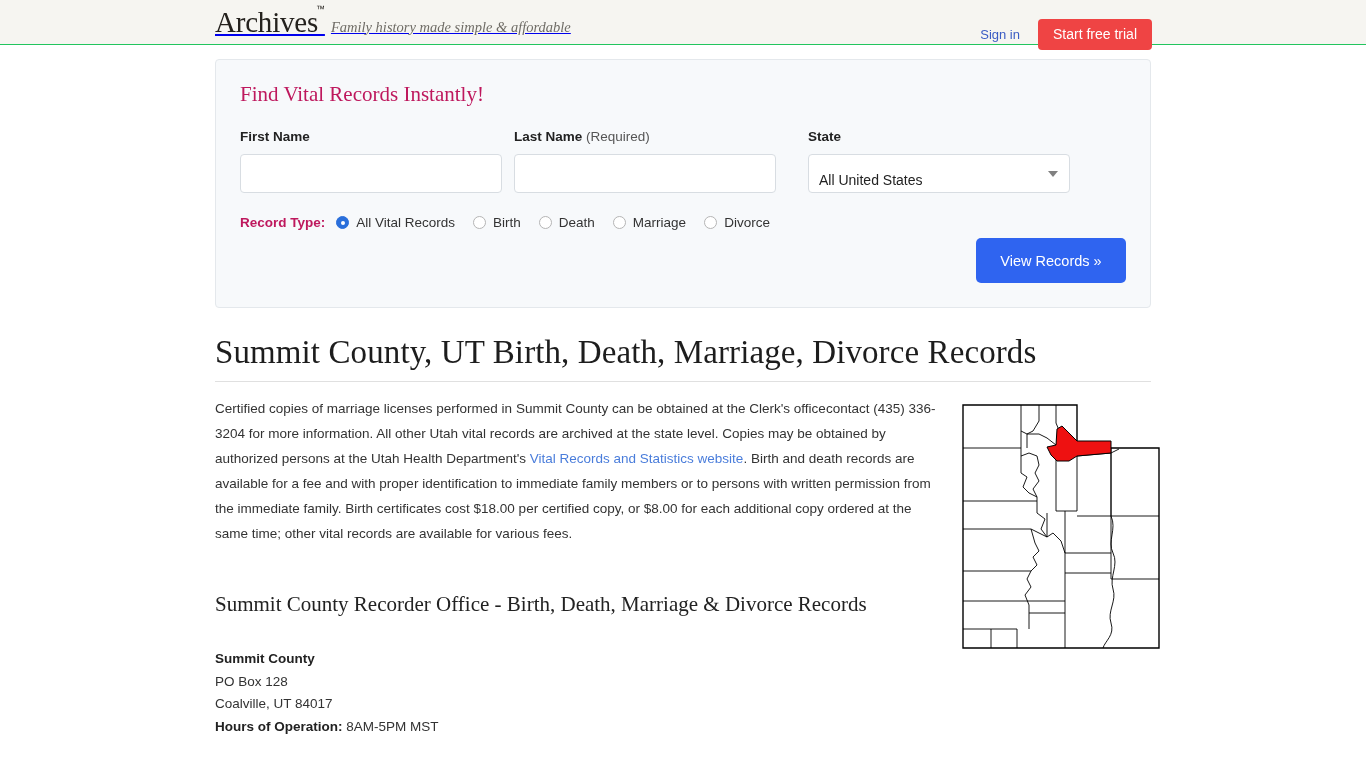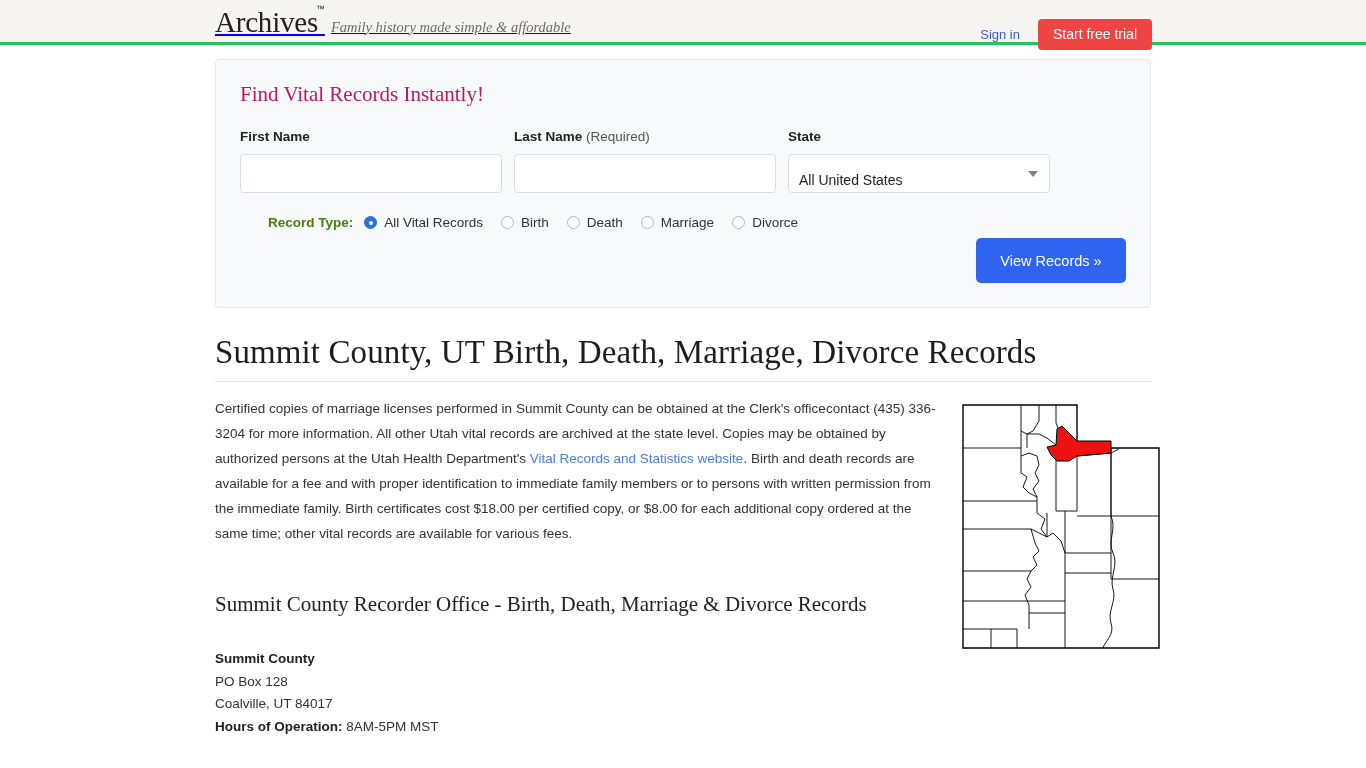--- a/index.html
+++ b/index.html
@@ -8,21 +8,21 @@
     width: 1366px; height: 768px;
     background: #ffffff;
     font-family: "Liberation Sans", sans-serif;
     overflow: hidden;
   }
 
   
   .site-header {
     height: 45px;
     background: #f6f5f1;
-    border-bottom: 3px solid #22c55e;
+    border-bottom: 1px solid #22c55e;
     position: relative;
   }
   .header-inner {
     width: 936px;
     margin: 0 auto;
     height: 44px;
     display: flex;
     align-items: center;
     position: relative;
   }
@@ -128,21 +128,21 @@
     font-size: 21px;
     color: #be185d;
     margin: 0 0 22px 0;
     font-weight: normal;
   }
   .fields-row {
     display: flex;
     gap: 12px;
   }
   .field-col { width: 262px; }
-  .field-col.state { width: 262px; }
+  .field-col.state { width: 262px; margin-left: 20px; }
   .field-label {
     font-size: 13.5px;
     color: #222;
     font-weight: bold;
     margin-bottom: 9px;
     display: block;
     line-height: 16px;
   }
   .field-label .req {
     font-weight: normal;
@@ -189,23 +189,22 @@
   
   .radio-row {
     display: flex;
     align-items: center;
     margin-top: 22px;
     font-size: 13.5px;
     color: #333;
   }
   .radio-row .rt-label {
     font-weight: bold;
-    color: #4d7c0f;
+    color: #be185d;
     margin-right: 11px;
-    margin-left: 28px;
   }
   .radio-item {
     display: flex;
     align-items: center;
     margin-right: 18px;
     cursor: pointer;
   }
   .radio-dot {
     width: 13px; height: 13px;
     border-radius: 50%;

